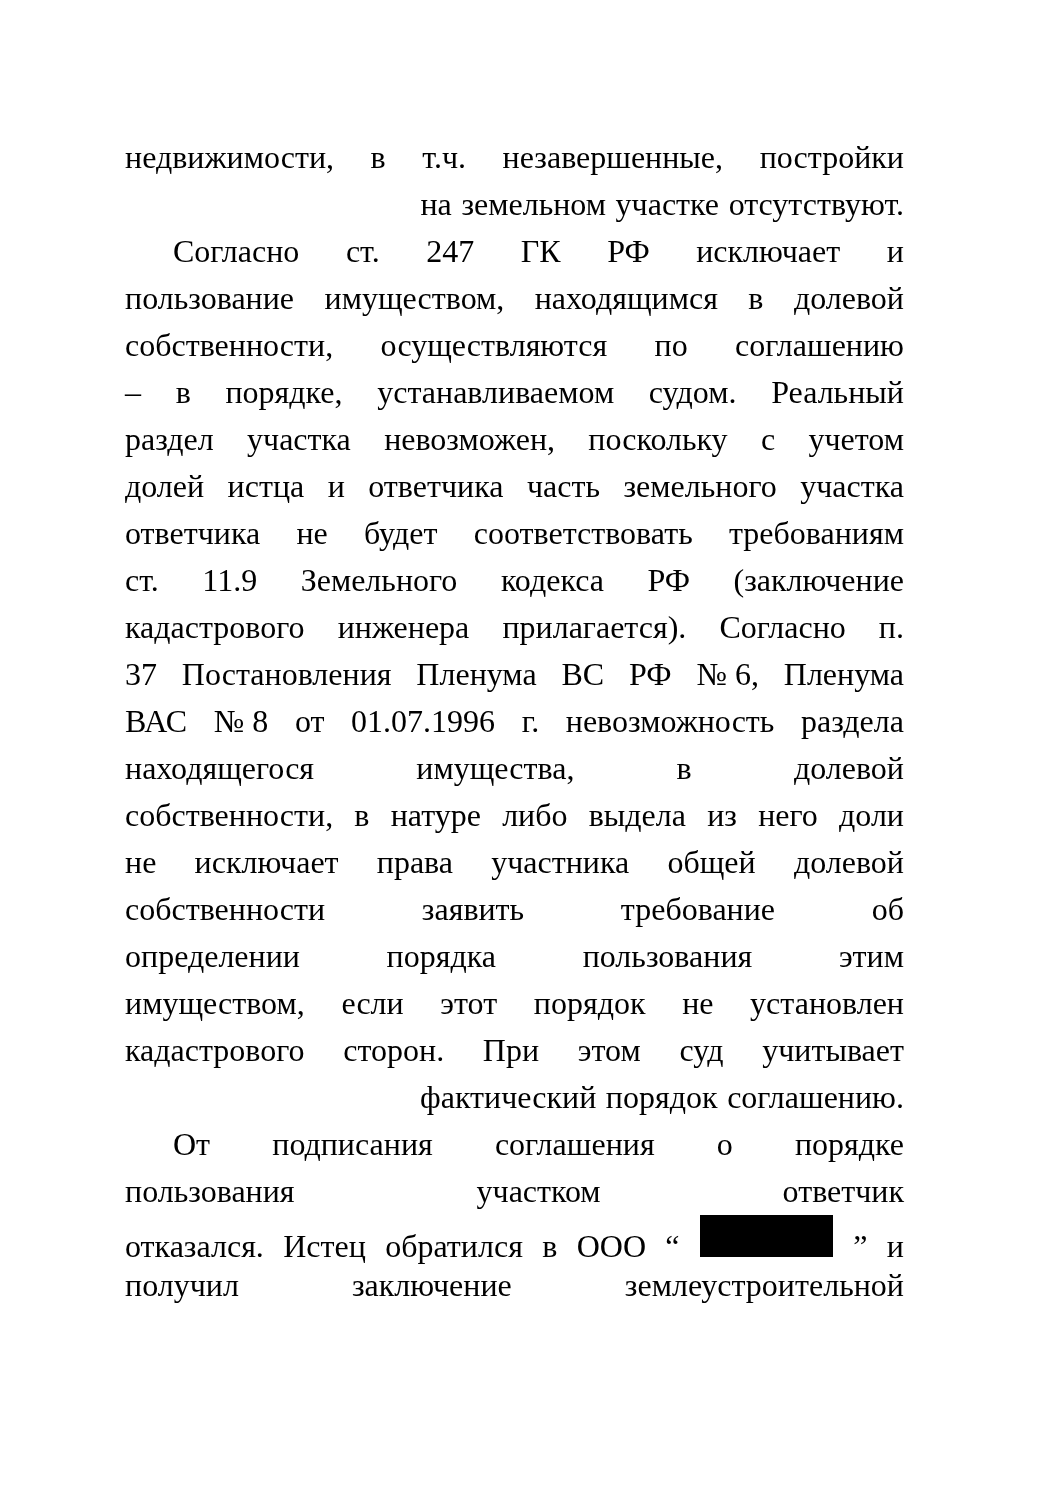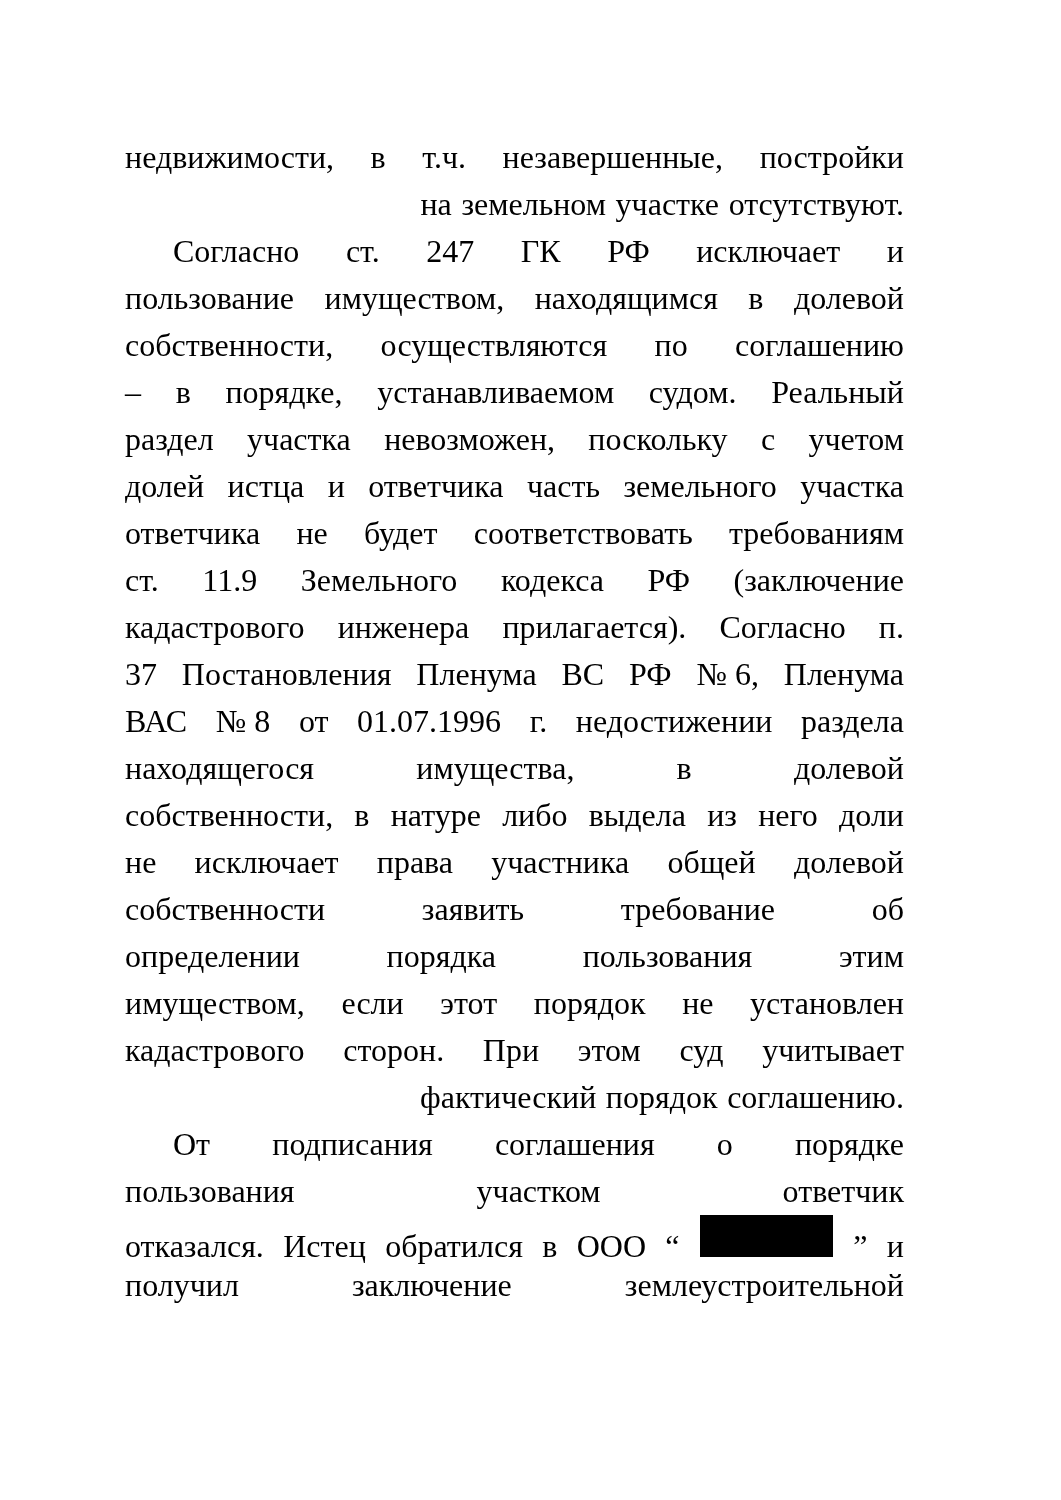--- a/index.html
+++ b/index.html
@@ -85,21 +85,21 @@
       <div class="doc-line justify indent"><span class="w">Согласно</span><span class="w">ст.</span><span class="w">247</span><span class="w">ГК</span><span class="w">РФ</span><span class="w">исключает</span><span class="w">и</span></div>
       <div class="doc-line justify"><span class="w">пользование</span><span class="w">имуществом,</span><span class="w">находящимся</span><span class="w">в</span><span class="w">долевой</span></div>
       <div class="doc-line justify"><span class="w">собственности,</span><span class="w">осуществляются</span><span class="w">по</span><span class="w">соглашению</span></div>
       <div class="doc-line justify"><span class="w">–</span><span class="w">в</span><span class="w">порядке,</span><span class="w">устанавливаемом</span><span class="w">судом.</span><span class="w">Реальный</span></div>
       <div class="doc-line justify"><span class="w">раздел</span><span class="w">участка</span><span class="w">невозможен,</span><span class="w">поскольку</span><span class="w">с</span><span class="w">учетом</span></div>
       <div class="doc-line justify"><span class="w">долей</span><span class="w">истца</span><span class="w">и</span><span class="w">ответчика</span><span class="w">часть</span><span class="w">земельного</span><span class="w">участка</span></div>
       <div class="doc-line justify"><span class="w">ответчика</span><span class="w">не</span><span class="w">будет</span><span class="w">соответствовать</span><span class="w">требованиям</span></div>
       <div class="doc-line justify"><span class="w">ст.</span><span class="w">11.9</span><span class="w">Земельного</span><span class="w">кодекса</span><span class="w">РФ</span><span class="w">(заключение</span></div>
       <div class="doc-line justify"><span class="w">кадастрового</span><span class="w">инженера</span><span class="w">прилагается).</span><span class="w">Согласно</span><span class="w">п.</span></div>
       <div class="doc-line justify"><span class="w">37</span><span class="w">Постановления</span><span class="w">Пленума</span><span class="w">ВС</span><span class="w">РФ</span><span class="w">№ 6,</span><span class="w">Пленума</span></div>
-      <div class="doc-line justify"><span class="w">ВАС</span><span class="w">№ 8</span><span class="w">от</span><span class="w">01.07.1996</span><span class="w">г.</span><span class="w">недостижении</span><span class="w">раздела</span></div>
+      <div class="doc-line justify"><span class="w">ВАС</span><span class="w">№ 8</span><span class="w">от</span><span class="w">01.07.1996</span><span class="w">г.</span><span class="w">невозможность</span><span class="w">раздела</span></div>
       <div class="doc-line justify"><span class="w">находящегося</span><span class="w">имущества,</span><span class="w">в</span><span class="w">долевой</span></div>
       <div class="doc-line justify"><span class="w">собственности,</span><span class="w">в</span><span class="w">натуре</span><span class="w">либо</span><span class="w">выдела</span><span class="w">из</span><span class="w">него</span><span class="w">доли</span></div>
       <div class="doc-line justify"><span class="w">не</span><span class="w">исключает</span><span class="w">права</span><span class="w">участника</span><span class="w">общей</span><span class="w">долевой</span></div>
       <div class="doc-line justify"><span class="w">собственности</span><span class="w">заявить</span><span class="w">требование</span><span class="w">об</span></div>
       <div class="doc-line justify"><span class="w">определении</span><span class="w">порядка</span><span class="w">пользования</span><span class="w">этим</span></div>
       <div class="doc-line justify"><span class="w">имуществом,</span><span class="w">если</span><span class="w">этот</span><span class="w">порядок</span><span class="w">не</span><span class="w">установлен</span></div>
       <div class="doc-line justify"><span class="w">кадастрового</span><span class="w">сторон.</span><span class="w">При</span><span class="w">этом</span><span class="w">суд</span><span class="w">учитывает</span></div>
       <div class="doc-line flush"><span class="w">фактический</span><span class="w">порядок</span><span class="w">соглашению.</span></div>
       <div class="doc-line justify indent"><span class="w">От</span><span class="w">подписания</span><span class="w">соглашения</span><span class="w">о</span><span class="w">порядке</span></div>
       <div class="doc-line justify"><span class="w">пользования</span><span class="w">участком</span><span class="w">ответчик</span></div>

